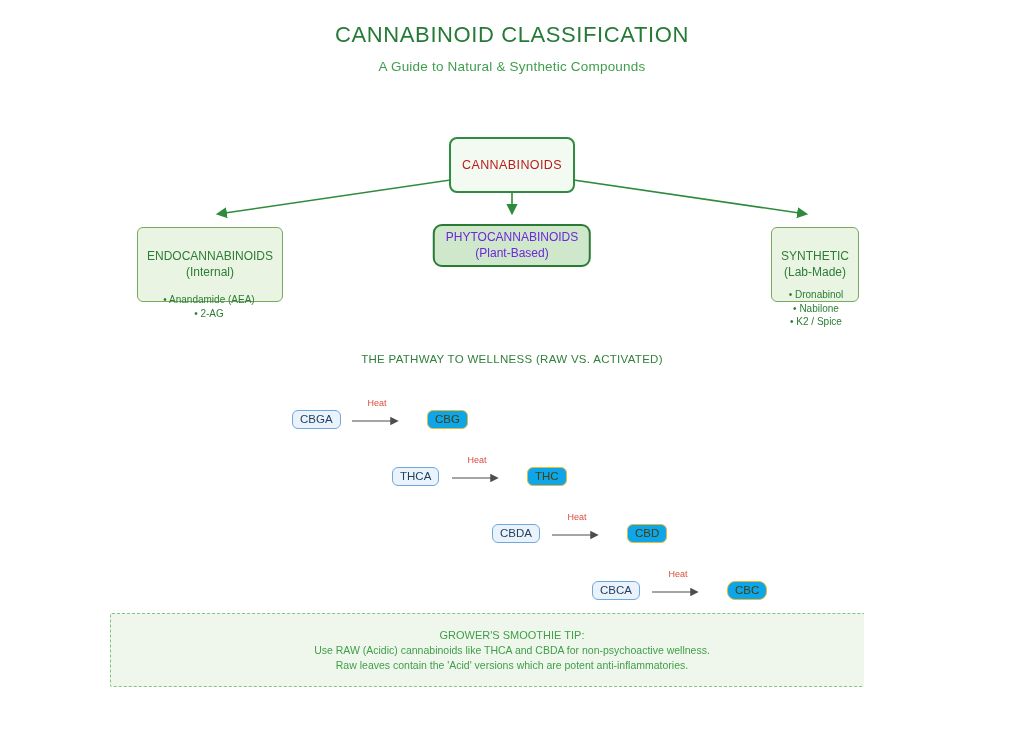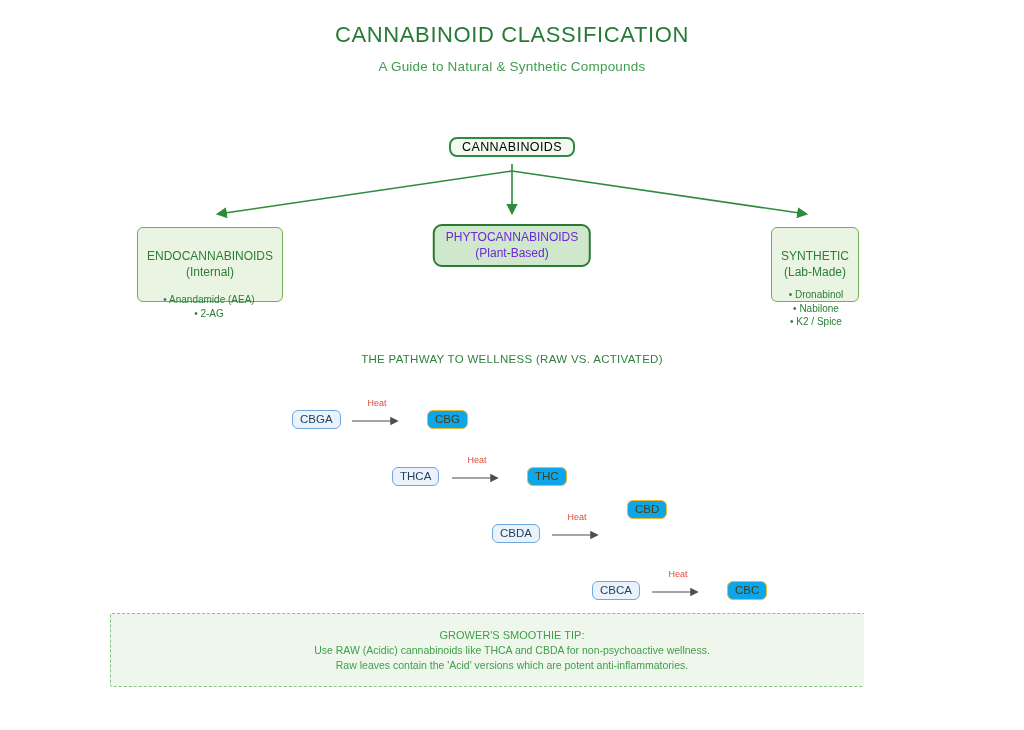--- a/index.html
+++ b/index.html
@@ -31,24 +31,24 @@
     white-space: nowrap;
   }
 
   .node {
     text-align: center;
     white-space: nowrap;
     line-height: 1.3;
   }
   .node-root {
     top: 137px; left: 512px;
-    padding: 0 11px;
+    padding: 18px 11px;
     font-size: 12.5px;
     letter-spacing: 0.4px;
-    color: #000000;
+    color: #b91c1c;
     background: #f3faf1;
     border: 2px solid #2f8b3f;
     border-radius: 8px;
   }
   .node-light {
     padding: 21px 9px;
     font-size: 12px;
     color: #2c7d35;
     background: #eaf4e3;
     border: 1.5px solid #77ab5c;
@@ -195,25 +195,25 @@
   <div class="chip chip-raw" style="left:292px; top:410px;">CBGA</div>
   <div class="heat-label" style="left:377px; top:398px;">Heat</div>
   <div class="chip chip-activated" style="left:427px; top:410px;">CBG</div>
 
   <div class="chip chip-raw" style="left:392px; top:467px;">THCA</div>
   <div class="heat-label" style="left:477px; top:455px;">Heat</div>
   <div class="chip chip-activated" style="left:527px; top:467px;">THC</div>
 
   <div class="chip chip-raw" style="left:492px; top:524px;">CBDA</div>
   <div class="heat-label" style="left:577px; top:512px;">Heat</div>
-  <div class="chip chip-activated" style="left:627px; top:500px;text-align:center;">CBD</div>
+  <div class="chip chip-activated" style="left:627px; top:524px;text-align:center;">CBD</div>
 
   <div class="chip chip-raw" style="left:592px; top:581px;">CBCA</div>
   <div class="heat-label" style="left:678px; top:569px;">Heat</div>
-  <div class="chip chip-activated" style="left:727px; top:581px;">CBC</div>
+  <div class="chip chip-activated" style="left:727px; top:581px;border-radius:8px;">CBC</div>
 
   <div class="abs tip-box">
     <div class="tip-title">GROWER'S SMOOTHIE TIP:</div>
     <div class="tip-line">Use RAW (Acidic) cannabinoids like THCA and CBDA for non-psychoactive wellness.</div>
     <div class="tip-line">Raw leaves contain the 'Acid' versions which are potent anti-inflammatories.</div>
   </div>
 
 </div>
 
 </body></html>

